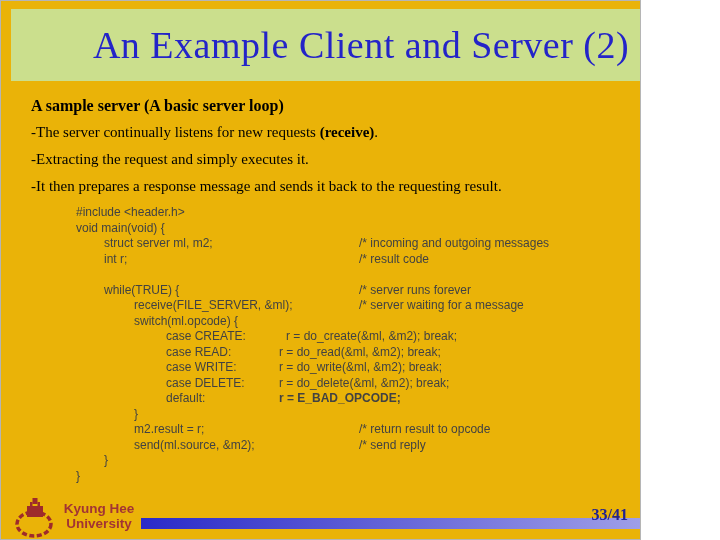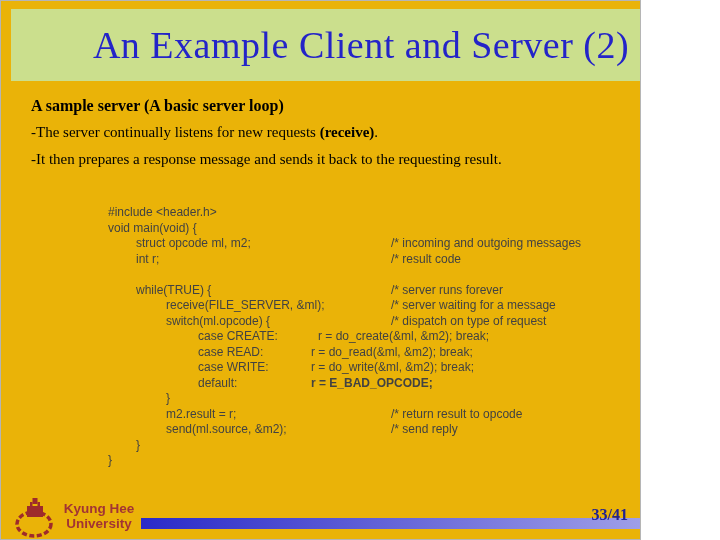--- a/index.html
+++ b/index.html
@@ -53,21 +53,21 @@
 
   
   .code {
     position: absolute;
     left: 75px; top: 204px;
     width: 606px;
     font-family: "Liberation Sans", sans-serif;
     font-size: 12px;
     color: #424242;
   }
-  .code-line { position: relative; height: 15.5px; margin-left: 32px; }
+  .code-line { position: relative; height: 15.5px; }
   .code-line span { position: absolute; top: 0; white-space: pre; }
 
   
   .logo { position: absolute; left: 12px; top: 496px; }
   .uni-name {
     position: absolute;
     left: 54px; top: 500px;
     width: 88px;
     text-align: center;
     font-family: "Liberation Sans", sans-serif;
@@ -96,32 +96,33 @@
 
 <div class="slide">
 
   <div class="title-banner">
     <h1>An Example Client and Server (2)</h1>
   </div>
 
   <div class="body-text">
     <div class="heading">A sample server (A basic server loop)</div>
     <div class="bullet"><span>-The server continually listens for new requests </span><b>(receive)</b><span>.</span></div>
+    <div class="bullet"><span>-Extracting the request and simply executes it.</span><b></b><span></span></div>
     <div class="bullet"><span>-It then prepares a response message and sends it back to the requesting result.</span><b></b><span></span></div>
   </div>
 
   <div class="code">
       <div class="code-line">
         <span style="left: 0px;">#include &lt;header.h&gt;</span>
       </div>
       <div class="code-line">
         <span style="left: 0px;">void main(void) {</span>
       </div>
       <div class="code-line">
-        <span style="left: 28px;">struct opcode ml, m2;</span>
+        <span style="left: 28px;">struct server ml, m2;</span>
         <span style="left: 283px;">/* incoming and outgoing messages</span>
         <span style="left: 570px;">*/</span>
       </div>
       <div class="code-line">
         <span style="left: 28px;">int r;</span>
         <span style="left: 283px;">/* result code</span>
         <span style="left: 570px;">*/</span>
       </div>
       <div class="code-line"></div>
       <div class="code-line">
@@ -129,34 +130,37 @@
         <span style="left: 283px;">/* server runs forever</span>
         <span style="left: 570px;">*/</span>
       </div>
       <div class="code-line">
         <span style="left: 58px;">receive(FILE_SERVER, &amp;ml);</span>
         <span style="left: 283px;">/* server waiting for a message</span>
         <span style="left: 570px;">*/</span>
       </div>
       <div class="code-line">
         <span style="left: 58px;">switch(ml.opcode) {</span>
-        <span style="left: 283px;">/* dispatch on type of request</span>
         <span style="left: 570px;">*/</span>
       </div>
       <div class="code-line">
         <span style="left: 90px;">case CREATE:</span>
         <span style="left: 210px;">r = do_create(&amp;ml, &amp;m2); break;</span>
       </div>
       <div class="code-line">
         <span style="left: 90px;">case READ:</span>
         <span style="left: 203px;">r = do_read(&amp;ml, &amp;m2); break;</span>
       </div>
       <div class="code-line">
         <span style="left: 90px;">case WRITE:</span>
         <span style="left: 203px;">r = do_write(&amp;ml, &amp;m2); break;</span>
+      </div>
+      <div class="code-line">
+        <span style="left: 90px;">case DELETE:</span>
+        <span style="left: 203px;">r = do_delete(&amp;ml, &amp;m2); break;</span>
       </div>
       <div class="code-line">
         <span style="left: 90px;">default:</span>
         <span style="left: 203px; font-weight: bold;">r = E_BAD_OPCODE;</span>
       </div>
       <div class="code-line">
         <span style="left: 58px;">}</span>
       </div>
       <div class="code-line">
         <span style="left: 58px;">m2.result = r;</span>

